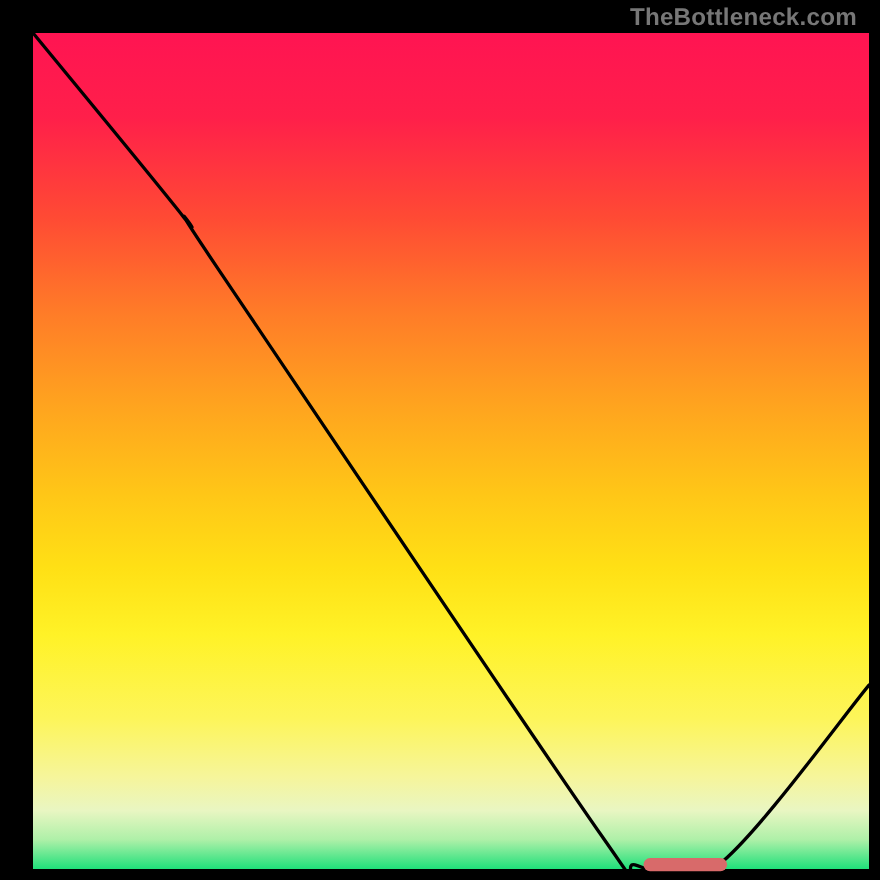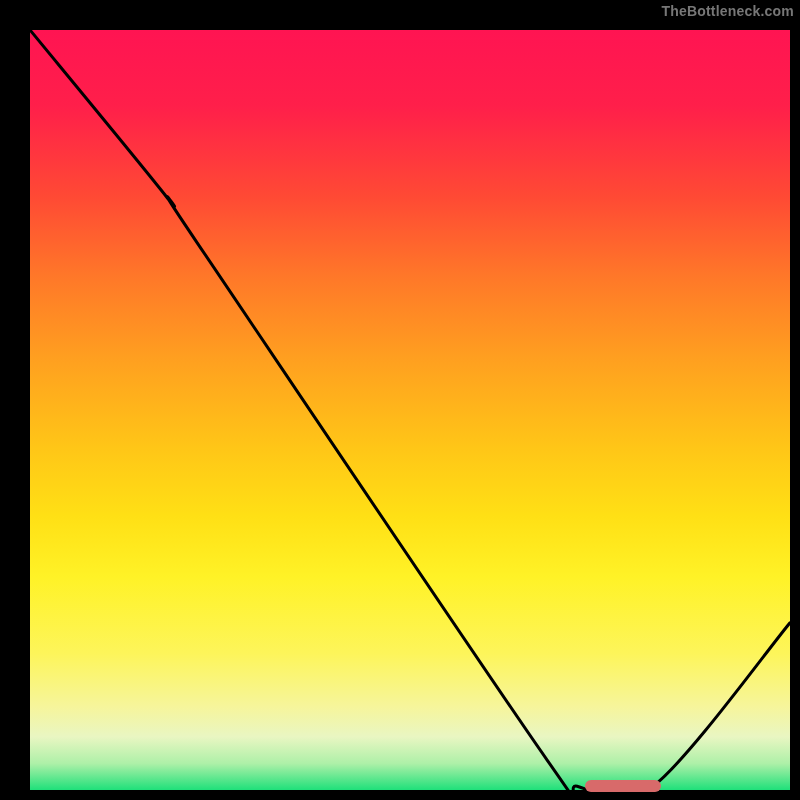--- a/index.html
+++ b/index.html
@@ -48,23 +48,23 @@
   }
   .marker {
     position: absolute;
     height: 12px;
     border-radius: 6px;
     background: #d86a6a;
   }
   .watermark {
     position: absolute;
     top: 3px;
-    right: 6px;
+    right: 21px;
     color: #777;
-    font-size: 14px;
+    font-size: 22px;
     font-weight: 600;
     letter-spacing: 0.2px;
     user-select: none;
   }
 </style>
 </head>
 <body>
 
 <div class="canvas">
 

